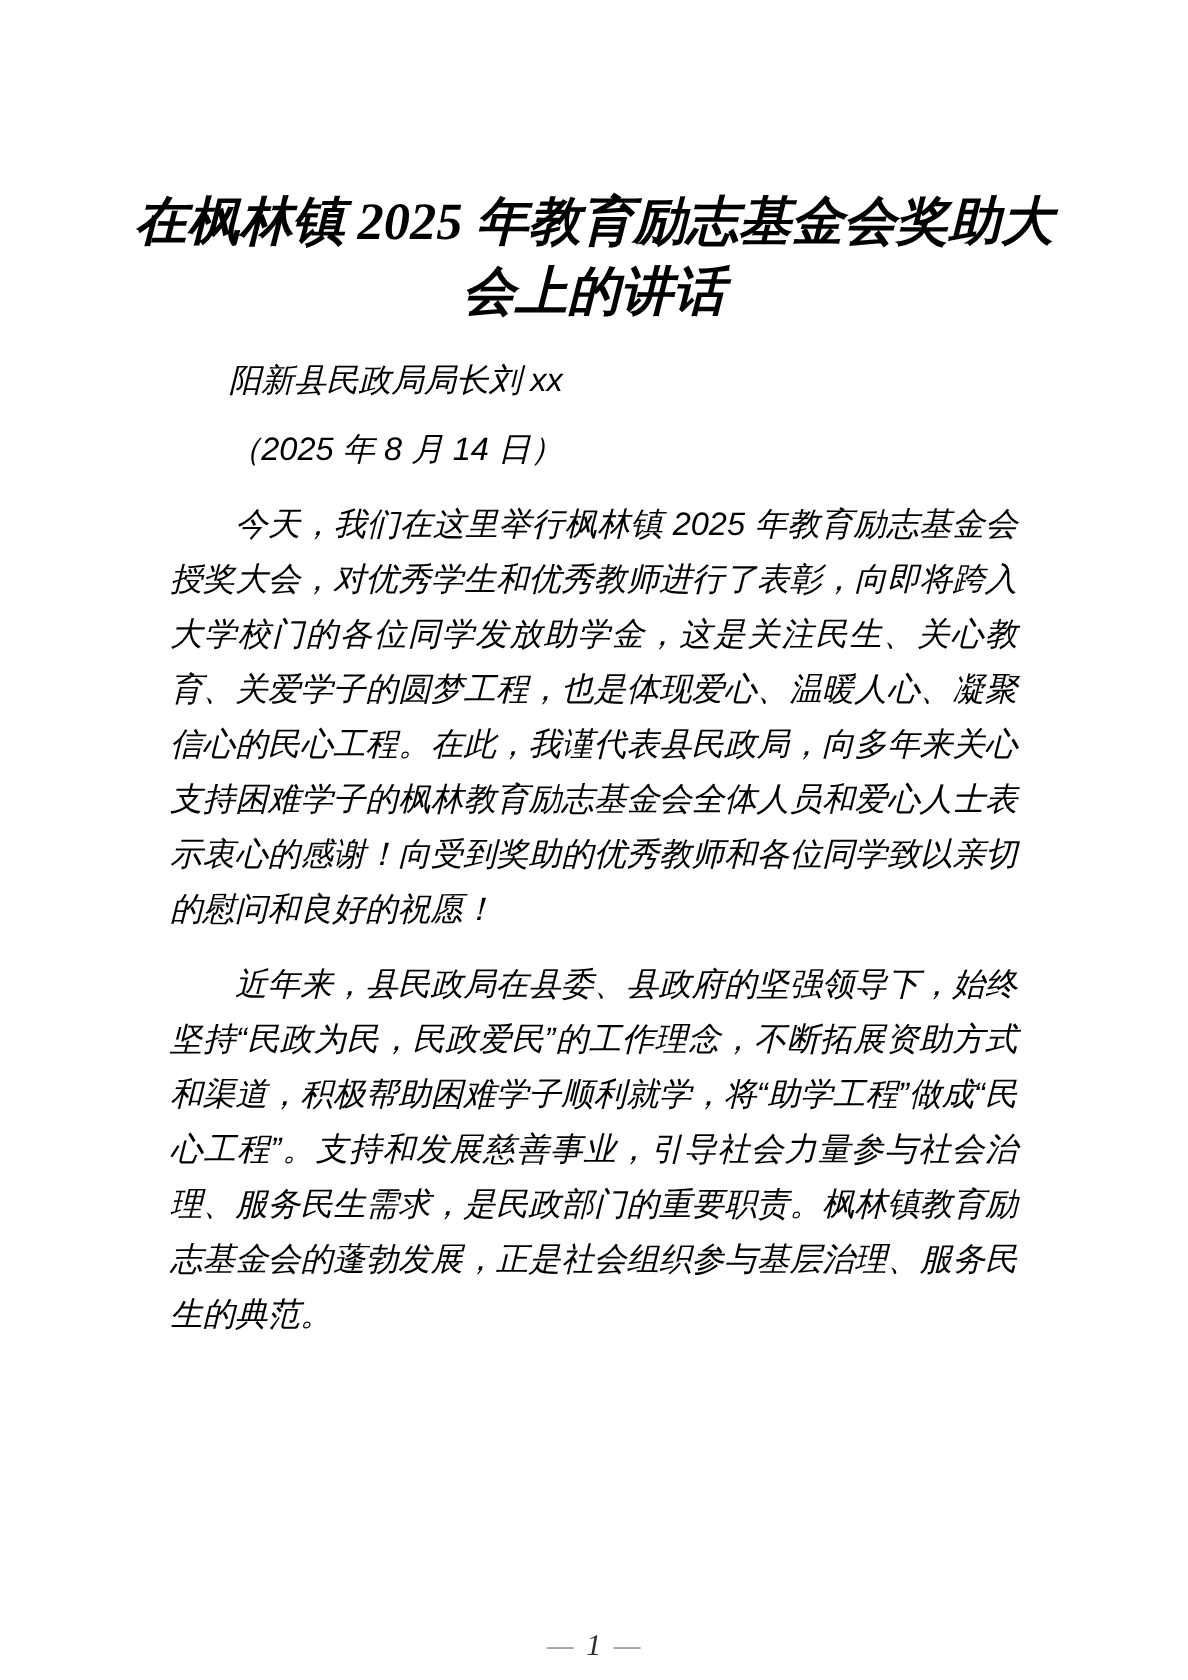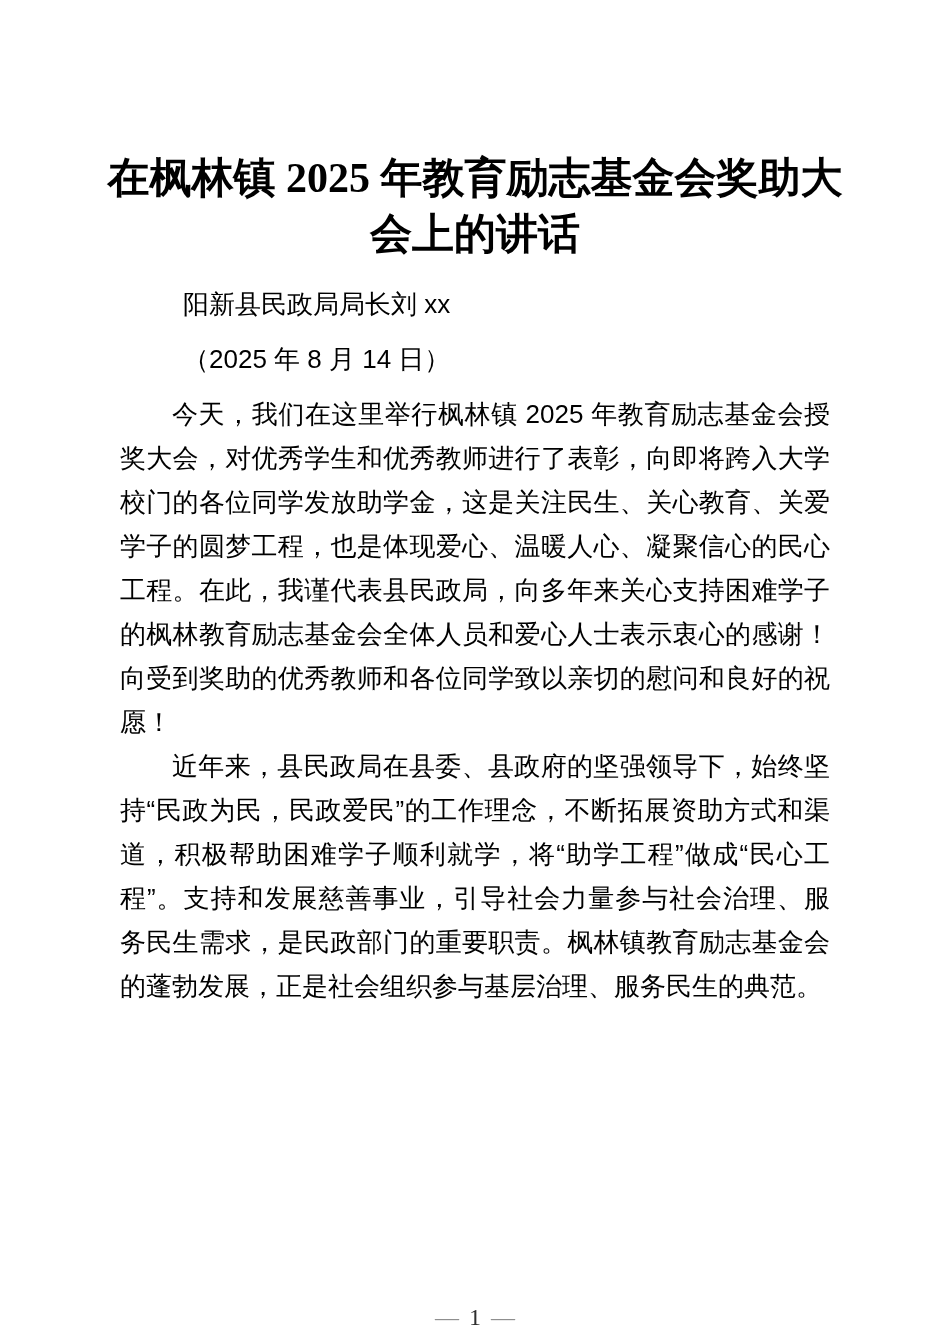--- a/index.html
+++ b/index.html
@@ -7,20 +7,21 @@
     padding: 0;
     background: #ffffff;
   }
   .page {
     position: relative;
     width: 950px;
     height: 1344px;
     background: #ffffff;
     color: #000000;
     overflow: hidden;
+    font-style: italic;
   }
   .content {
     padding: 150px 120px 0 120px;
     font-family: "Liberation Sans", "DejaVu Sans", sans-serif;
     font-size: 26px;
     line-height: 44px;
     color: #000000;
   }
   .doc-title {
     font-family: "Liberation Serif", "DejaVu Serif", serif;
@@ -29,21 +30,21 @@
     line-height: 56px;
     text-align: center;
     margin: 0 -20px 20px -20px;
     text-indent: 0;
   }
   .line {
     margin: 11px;
     text-indent: 2em;
   }
   .para {
-    margin: 0;
+    margin: 16px;
     text-indent: 2em;
     text-align: justify;
     text-justify: inter-ideograph;
   }
   .footer {
     position: absolute;
     left: 0;
     right: 0;
     bottom: 12px;
     text-align: center;

